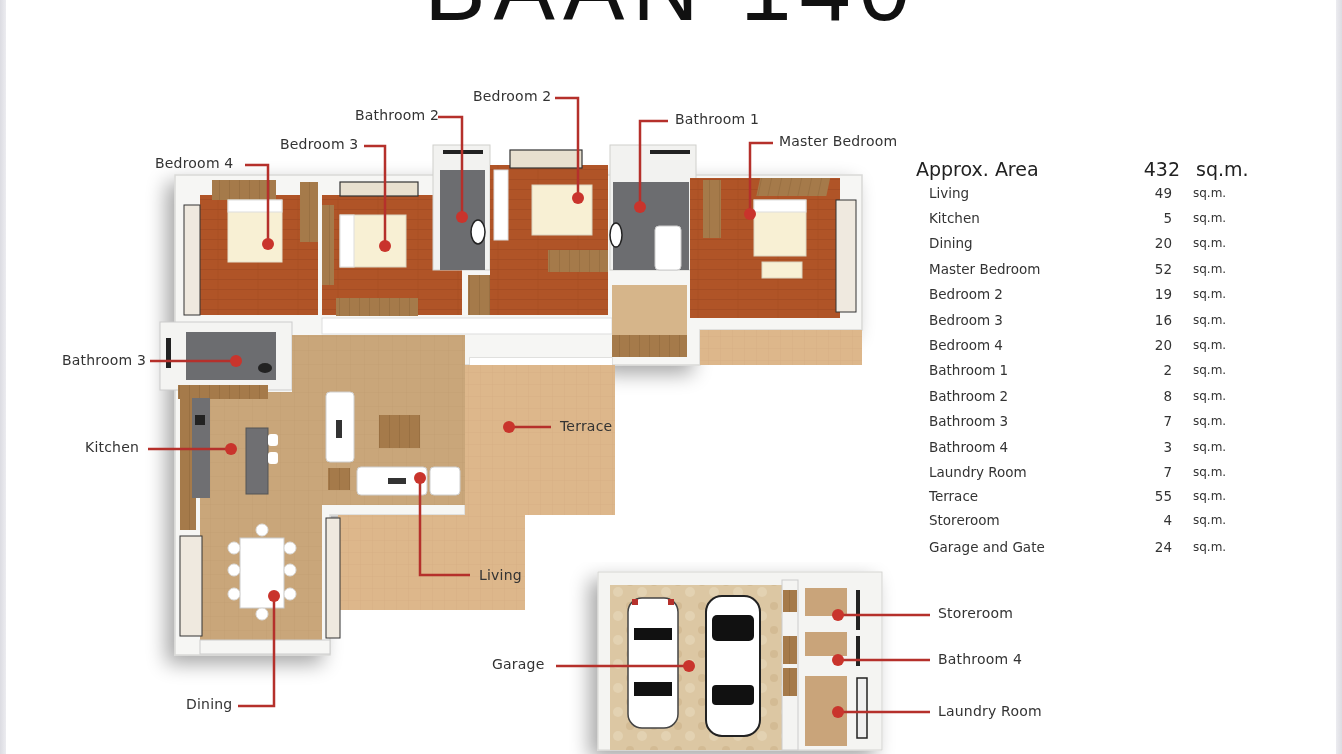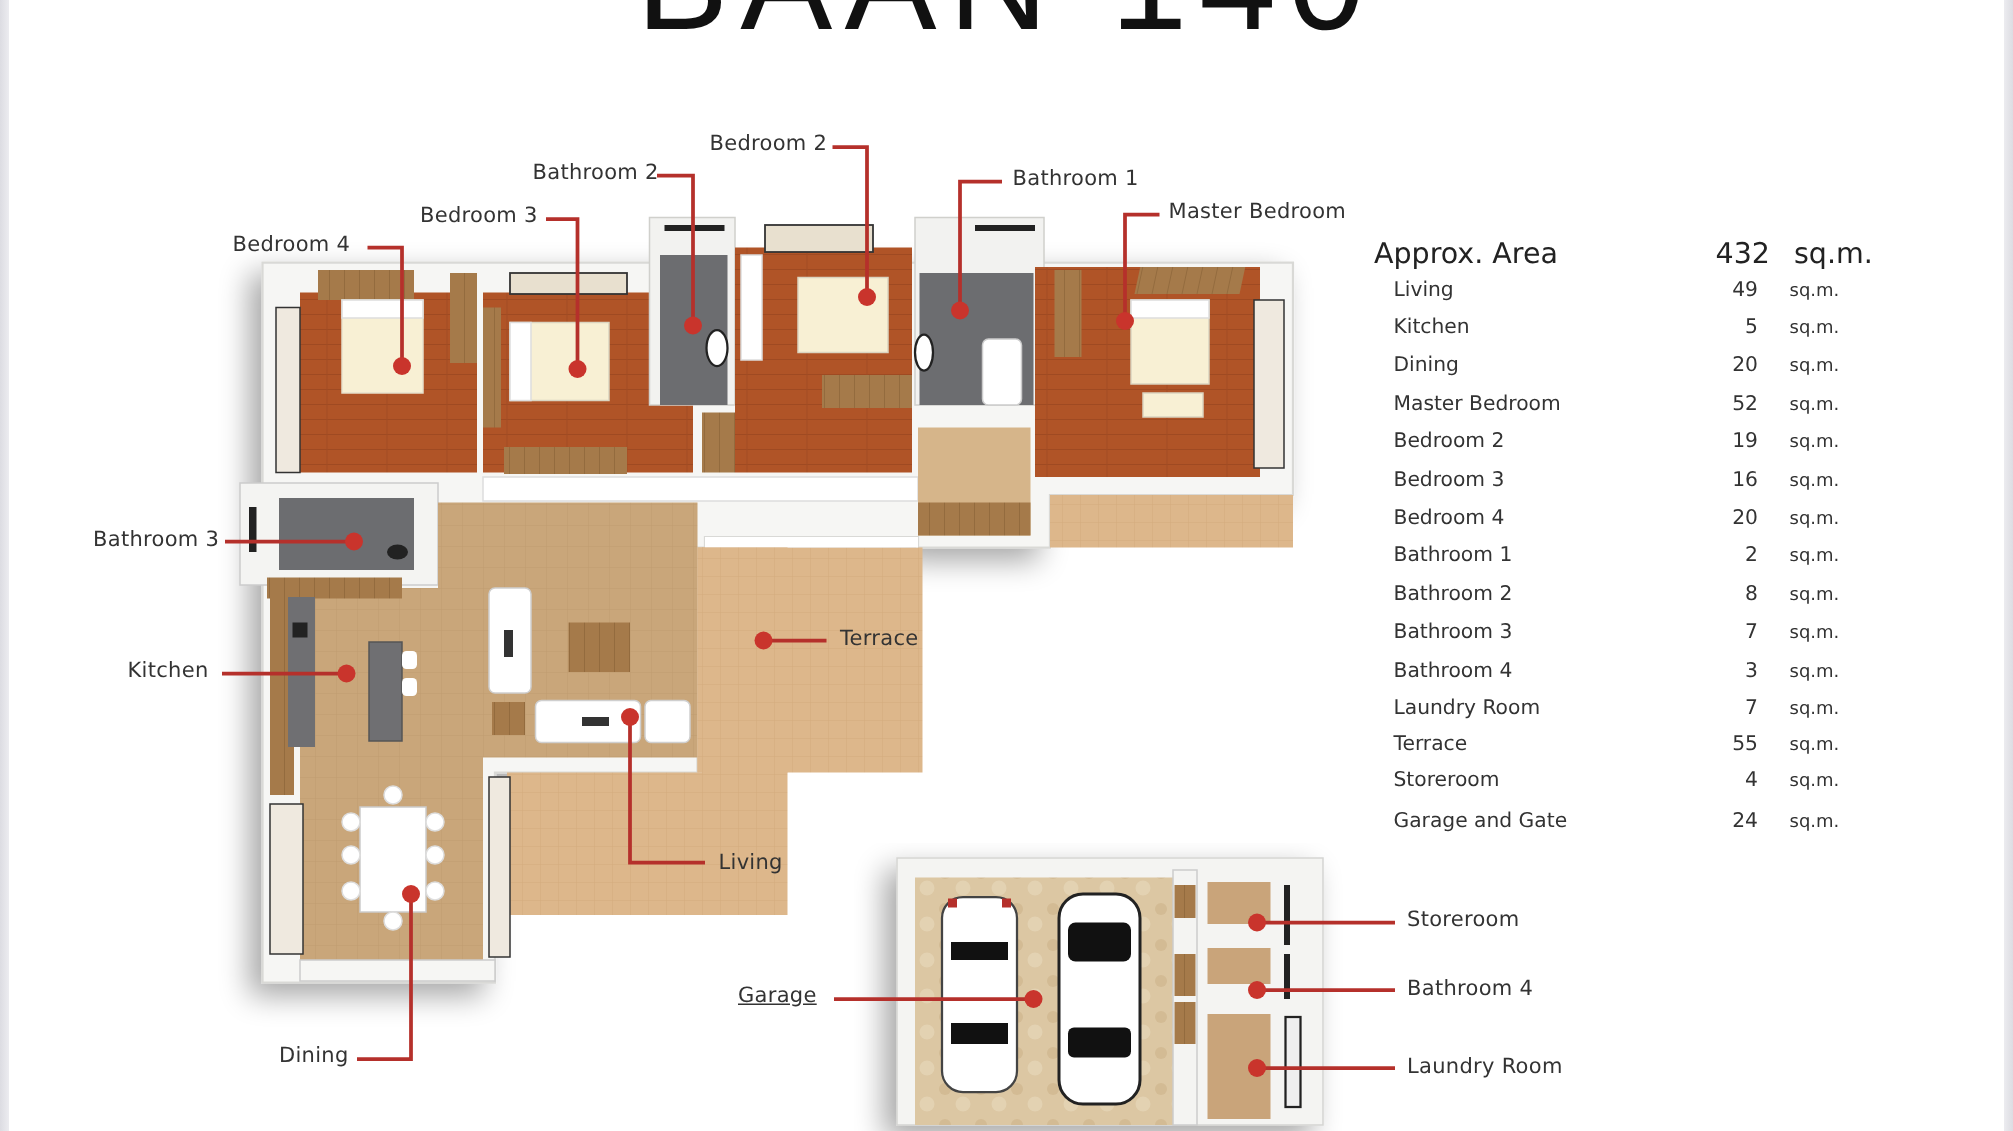--- a/index.html
+++ b/index.html
@@ -227,21 +227,21 @@
 <div class="callout" style="left:280px; top:136px;">Bedroom 3</div>
 <div class="callout" style="left:355px; top:107px;">Bathroom 2</div>
 <div class="callout" style="left:473px; top:88px;">Bedroom 2</div>
 <div class="callout" style="left:675px; top:111px;">Bathroom 1</div>
 <div class="callout" style="left:779px; top:133px;">Master Bedroom</div>
 <div class="callout" style="left:62px; top:352px;">Bathroom 3</div>
 <div class="callout" style="left:85px; top:439px;">Kitchen</div>
 <div class="callout" style="left:560px; top:418px;">Terrace</div>
 <div class="callout" style="left:479px; top:567px;">Living</div>
 <div class="callout" style="left:186px; top:696px;">Dining</div>
-<div class="callout" style="left:492px; top:656px;text-decoration:underline;">Garage</div>
+<div class="callout" style="left:492px; top:656px;">Garage</div>
 <div class="callout" style="left:938px; top:605px;">Storeroom</div>
 <div class="callout" style="left:938px; top:651px;">Bathroom 4</div>
 <div class="callout" style="left:938px; top:703px;">Laundry Room</div>
 
 <div class="area-table">
   <div class="area-head">
     <span class="n">Approx. Area</span>
     <span class="v">432</span>
     <span class="u">sq.m.</span>
   </div>

